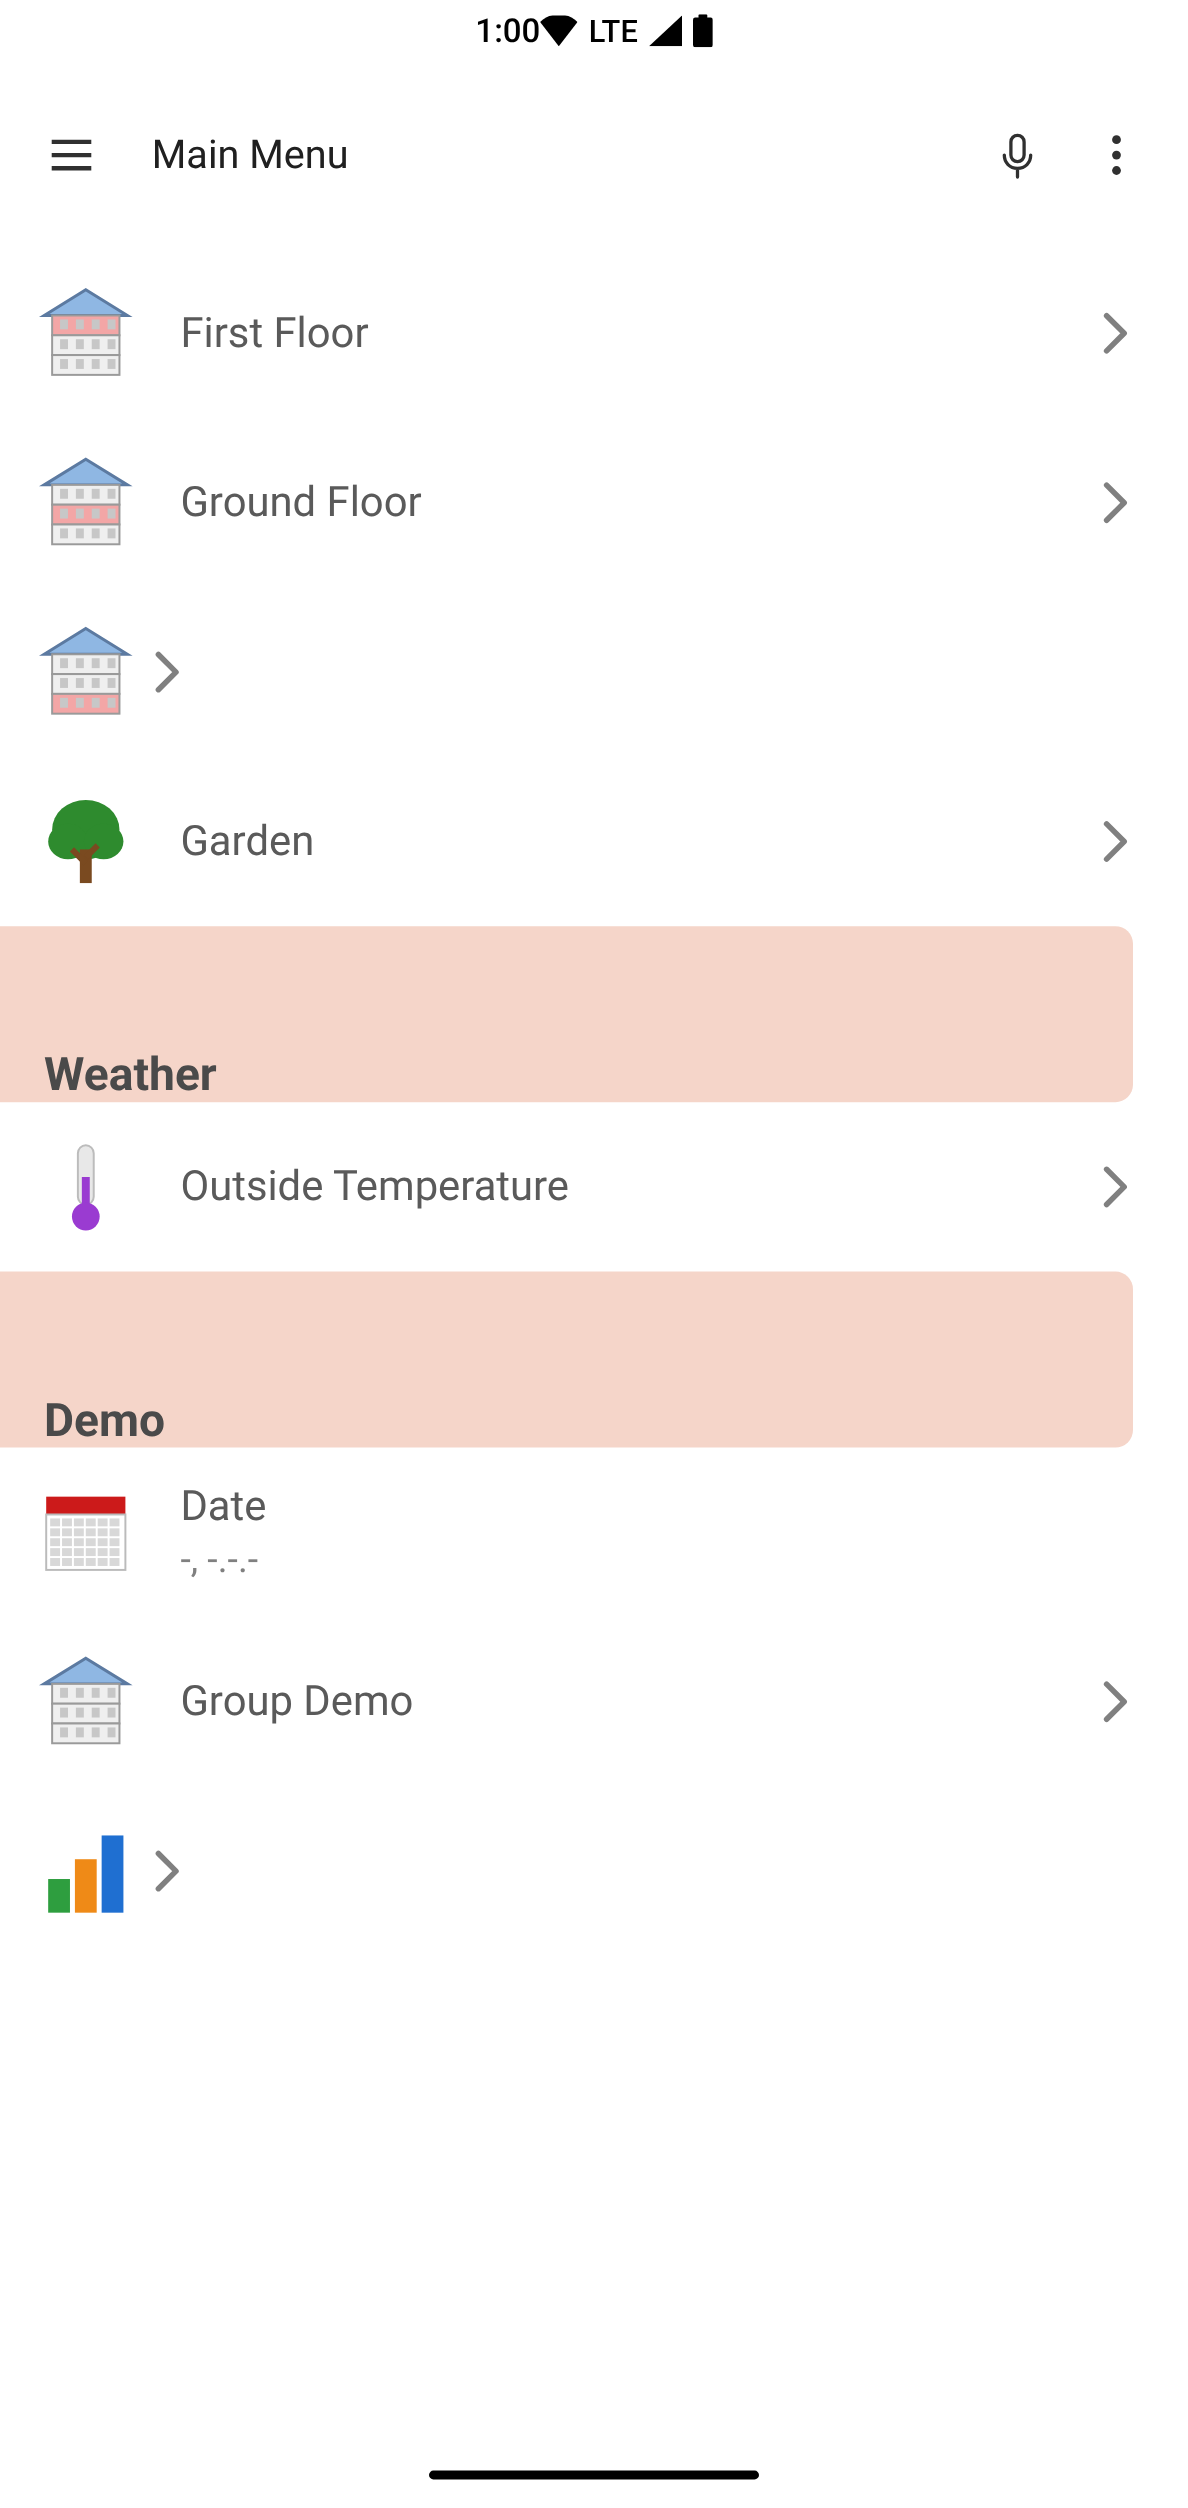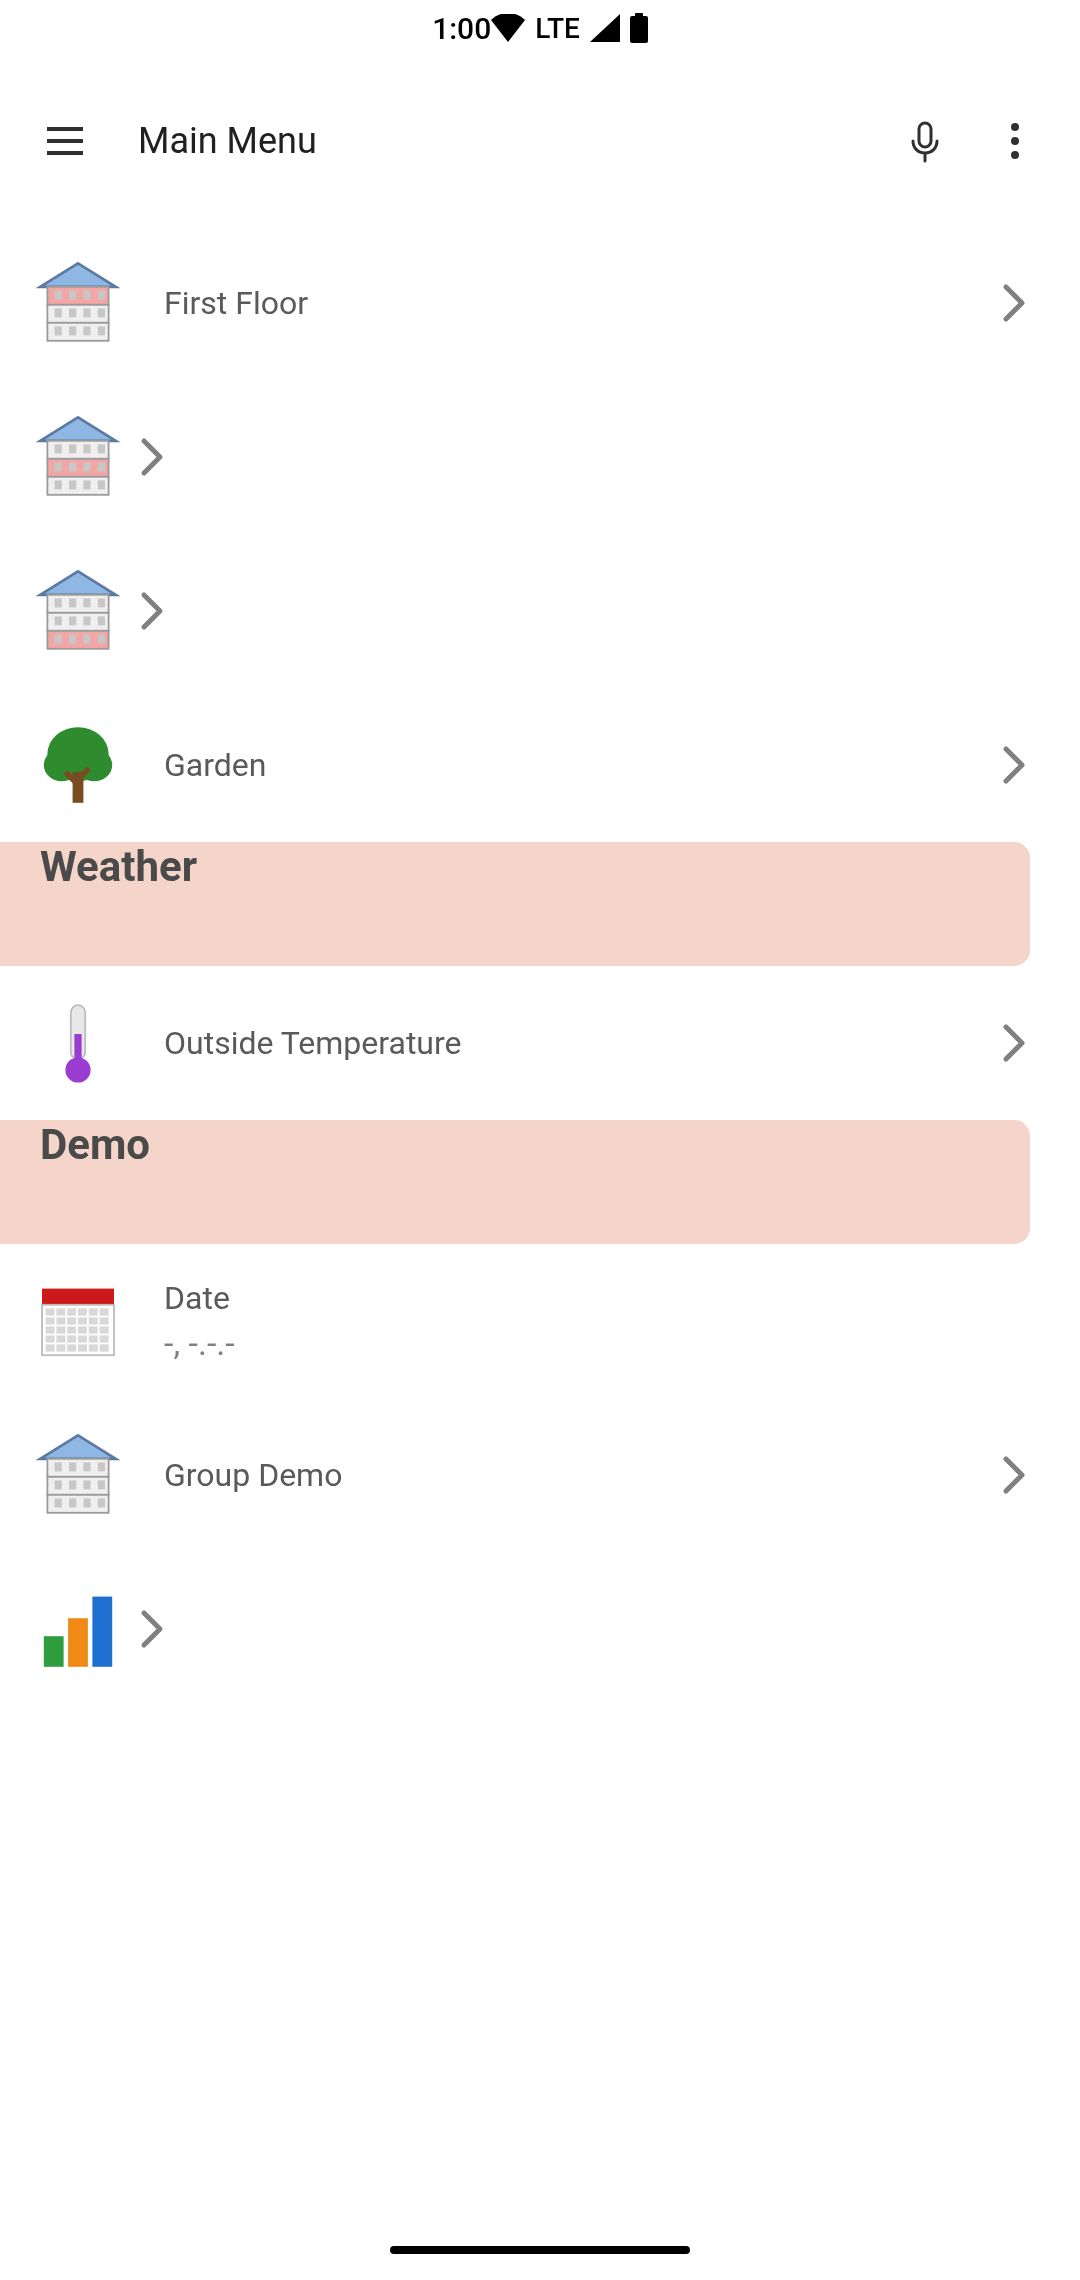--- a/index.html
+++ b/index.html
@@ -11,24 +11,24 @@
   .status-right svg { display: block; }
   
   .app-bar { height: 170px; display: flex; align-items: center; padding: 0 20px; }
   .app-bar .icon-btn { width: 90px; height: 90px; display: flex; align-items: center; justify-content: center; }
   .app-bar .title { font-size: 36px; color: #202020; margin-left: 28px; flex: 1; }
   
   .content { }
   .list-item { height: 154px; display: flex; align-items: center; padding: 0 42px 0 28px; }
   .list-item .icon { width: 100px; height: 100px; display: flex; align-items: center; justify-content: center; }
   .list-item .label-wrap { flex: 1; display: flex; flex-direction: column; justify-content: center; margin-left: 36px; }
-  .list-item .label { font-size: 32px; color: #5a5a5a; }
+  .list-item .label { font-size: 38px; color: #5a5a5a; }
   .list-item .sub { font-size: 34px; color: #808080; margin-top: 6px; }
   .list-item .chevron { width: 48px; height: 48px; }
-  .section-header { height: 124px; background: #f5d5c9; border-top-right-radius: 16px; border-bottom-right-radius: 16px; display: flex; align-items: flex-start; padding-left: 40px; margin-right: 50px; }
+  .section-header { height: 160px; background: #f5d5c9; border-top-right-radius: 16px; border-bottom-right-radius: 16px; display: flex; align-items: flex-end; padding-left: 40px; margin-right: 50px; }
   .section-header span { font-size: 42px; font-weight: 700; color: #4a4a4a; }
   
   .nav-bar { position: absolute; bottom: 0; left: 0; right: 0; height: 60px; display: flex; align-items: center; justify-content: center; }
   .nav-bar .pill { width: 300px; height: 8px; background: #000; border-radius: 4px; }
 </style>
 </head>
 <body>
 
 <div class="status-bar">
   <div class="status-left">1:00</div>
@@ -111,20 +111,23 @@
           <rect x="72" y="36" width="8" height="10" fill="#c7c7c7"></rect>
           <rect x="24" y="56" width="8" height="10" fill="#c7c7c7"></rect>
           <rect x="40" y="56" width="8" height="10" fill="#c7c7c7"></rect>
           <rect x="56" y="56" width="8" height="10" fill="#c7c7c7"></rect>
           <rect x="72" y="56" width="8" height="10" fill="#c7c7c7"></rect>
           <rect x="24" y="76" width="8" height="10" fill="#c7c7c7"></rect>
           <rect x="40" y="76" width="8" height="10" fill="#c7c7c7"></rect>
           <rect x="56" y="76" width="8" height="10" fill="#c7c7c7"></rect>
           <rect x="72" y="76" width="8" height="10" fill="#c7c7c7"></rect>
         </svg>
+      </div>
+      <div class="label-wrap">
+        <div class="label">Ground Floor</div>
       </div>
       <div class="chevron"><svg width="48" height="48" viewBox="0 0 48 48">
           <use href="#chevron"></use>
         </svg></div>
     </div>
     <div class="list-item">
       <div class="icon">
         <svg viewBox="0 0 100 100" width="90" height="90">
           <polygon points="50,6 92,32 8,32" fill="#8fb7e3" stroke="#5c7aa1" stroke-width="3"></polygon>
           <rect x="16" y="32" width="68" height="20" fill="#efefef" stroke="#9a9a9a" stroke-width="2"></rect>

